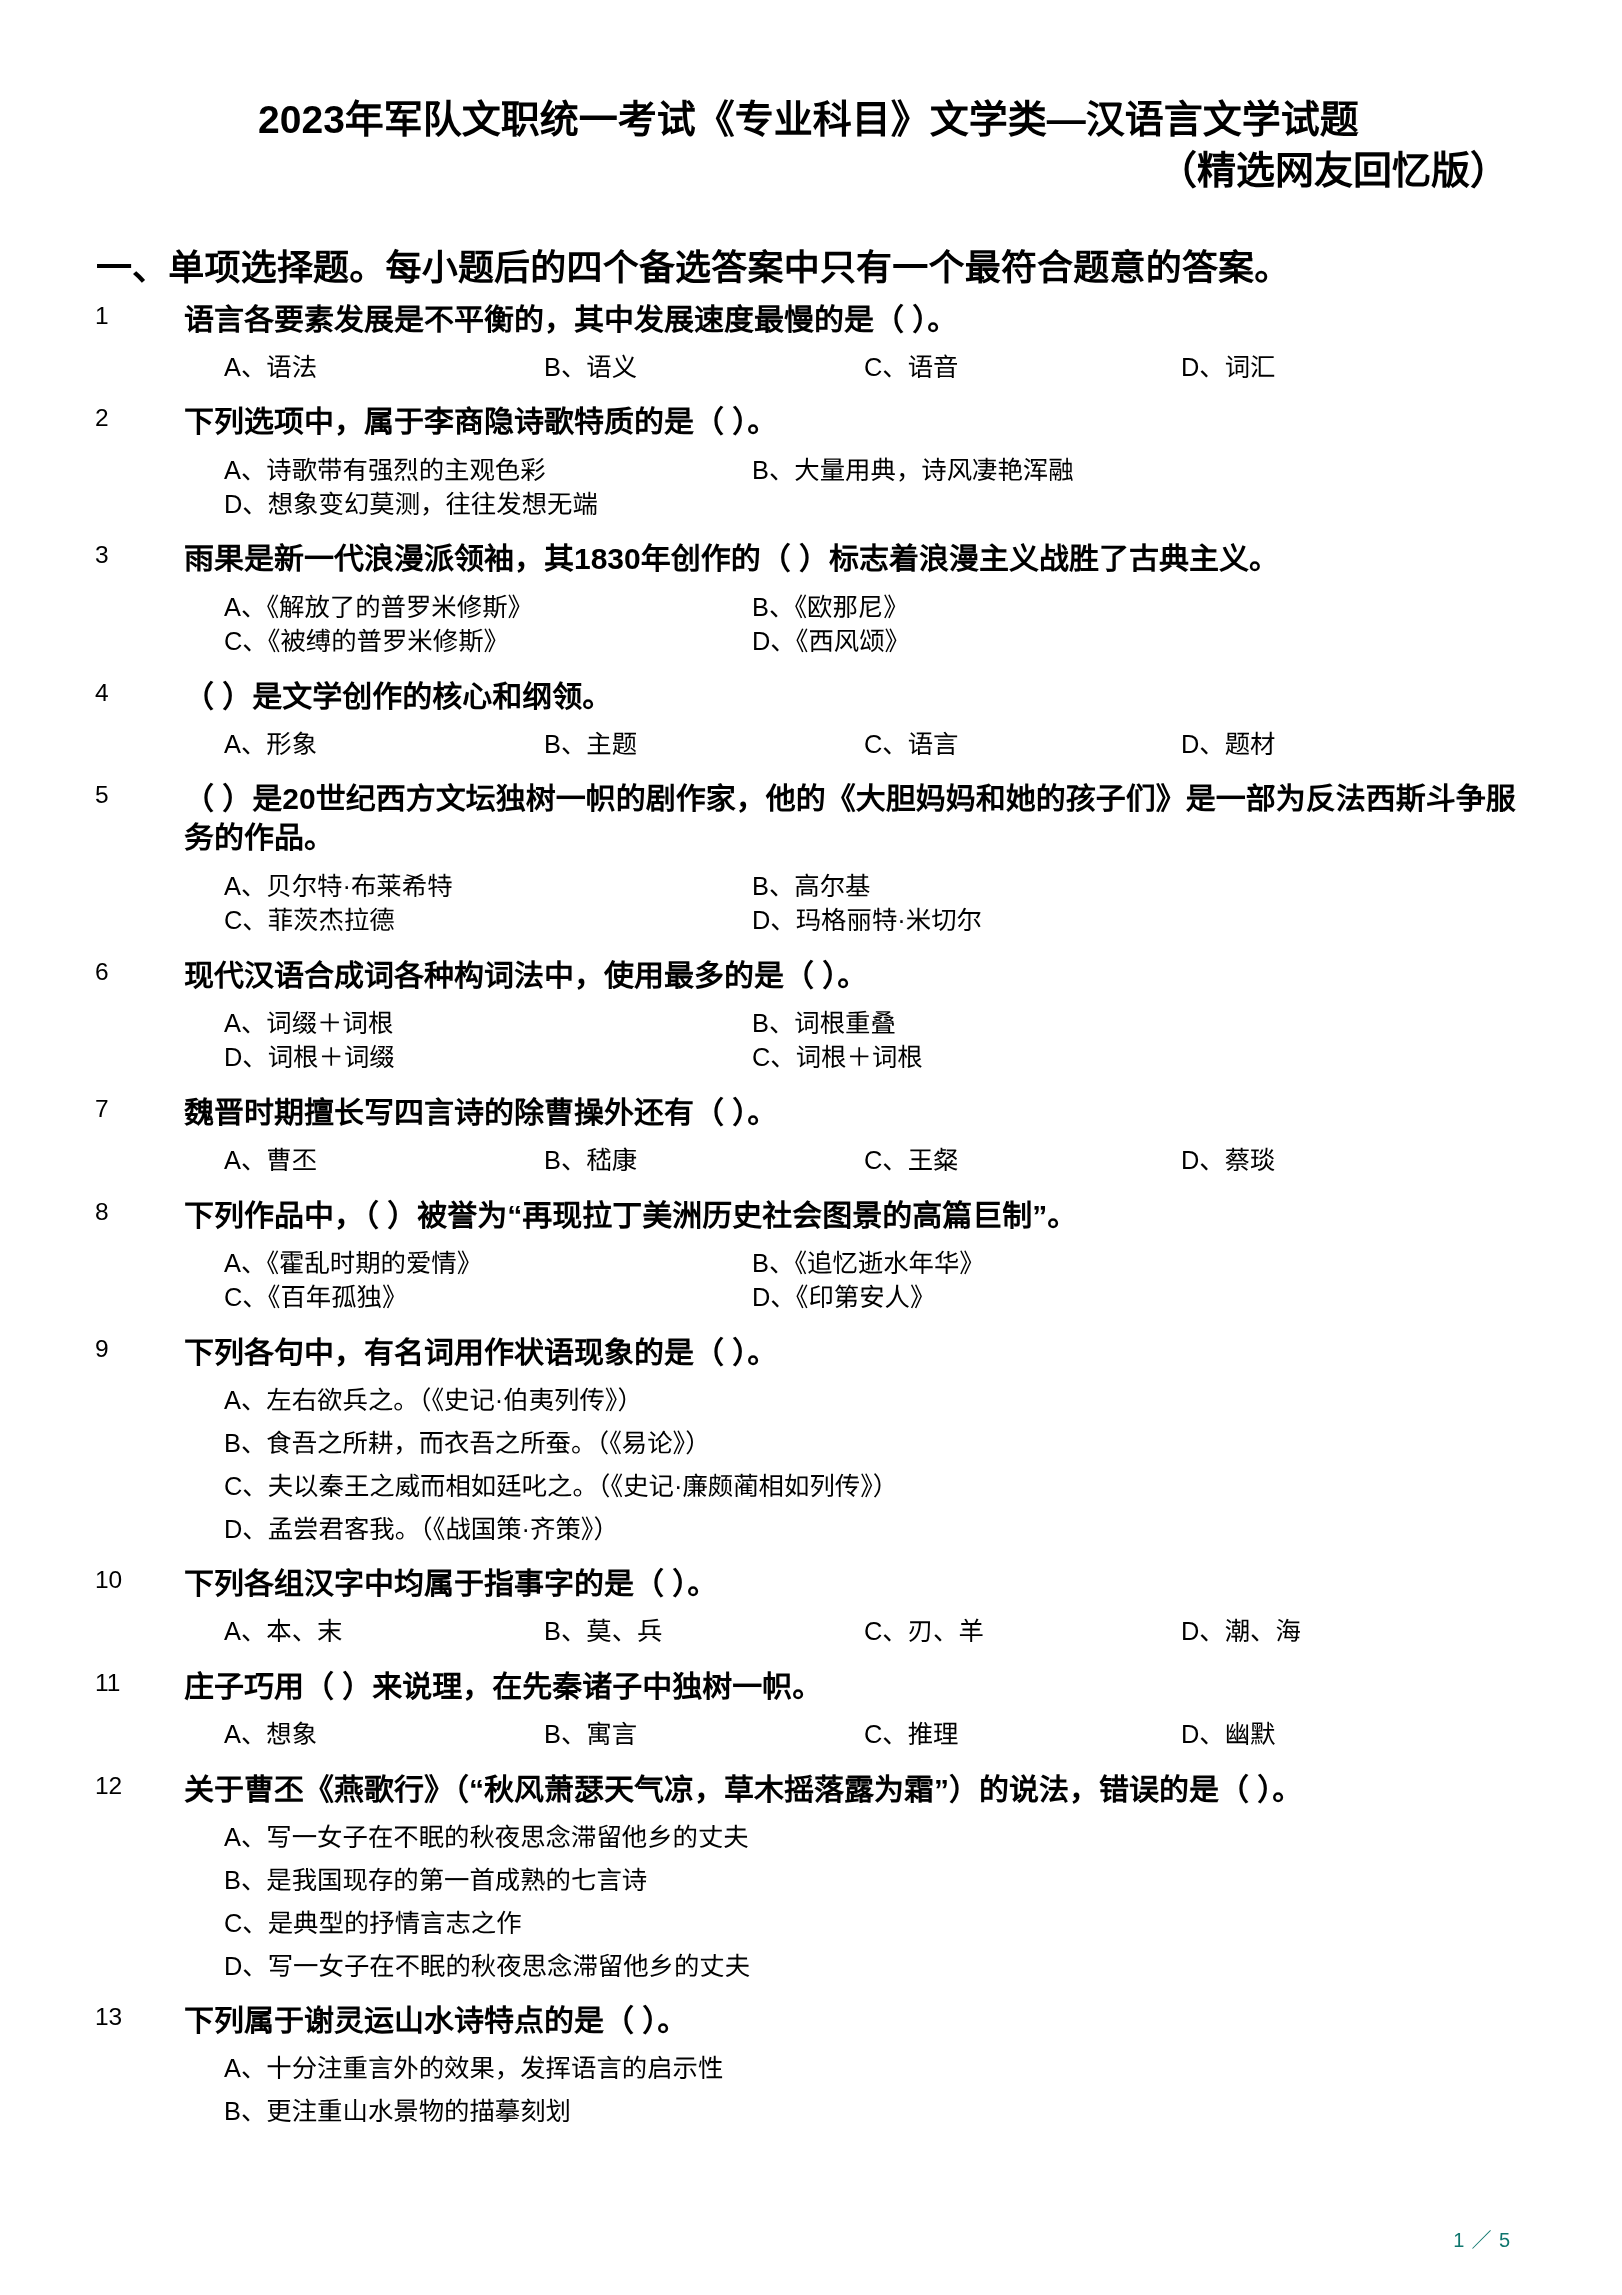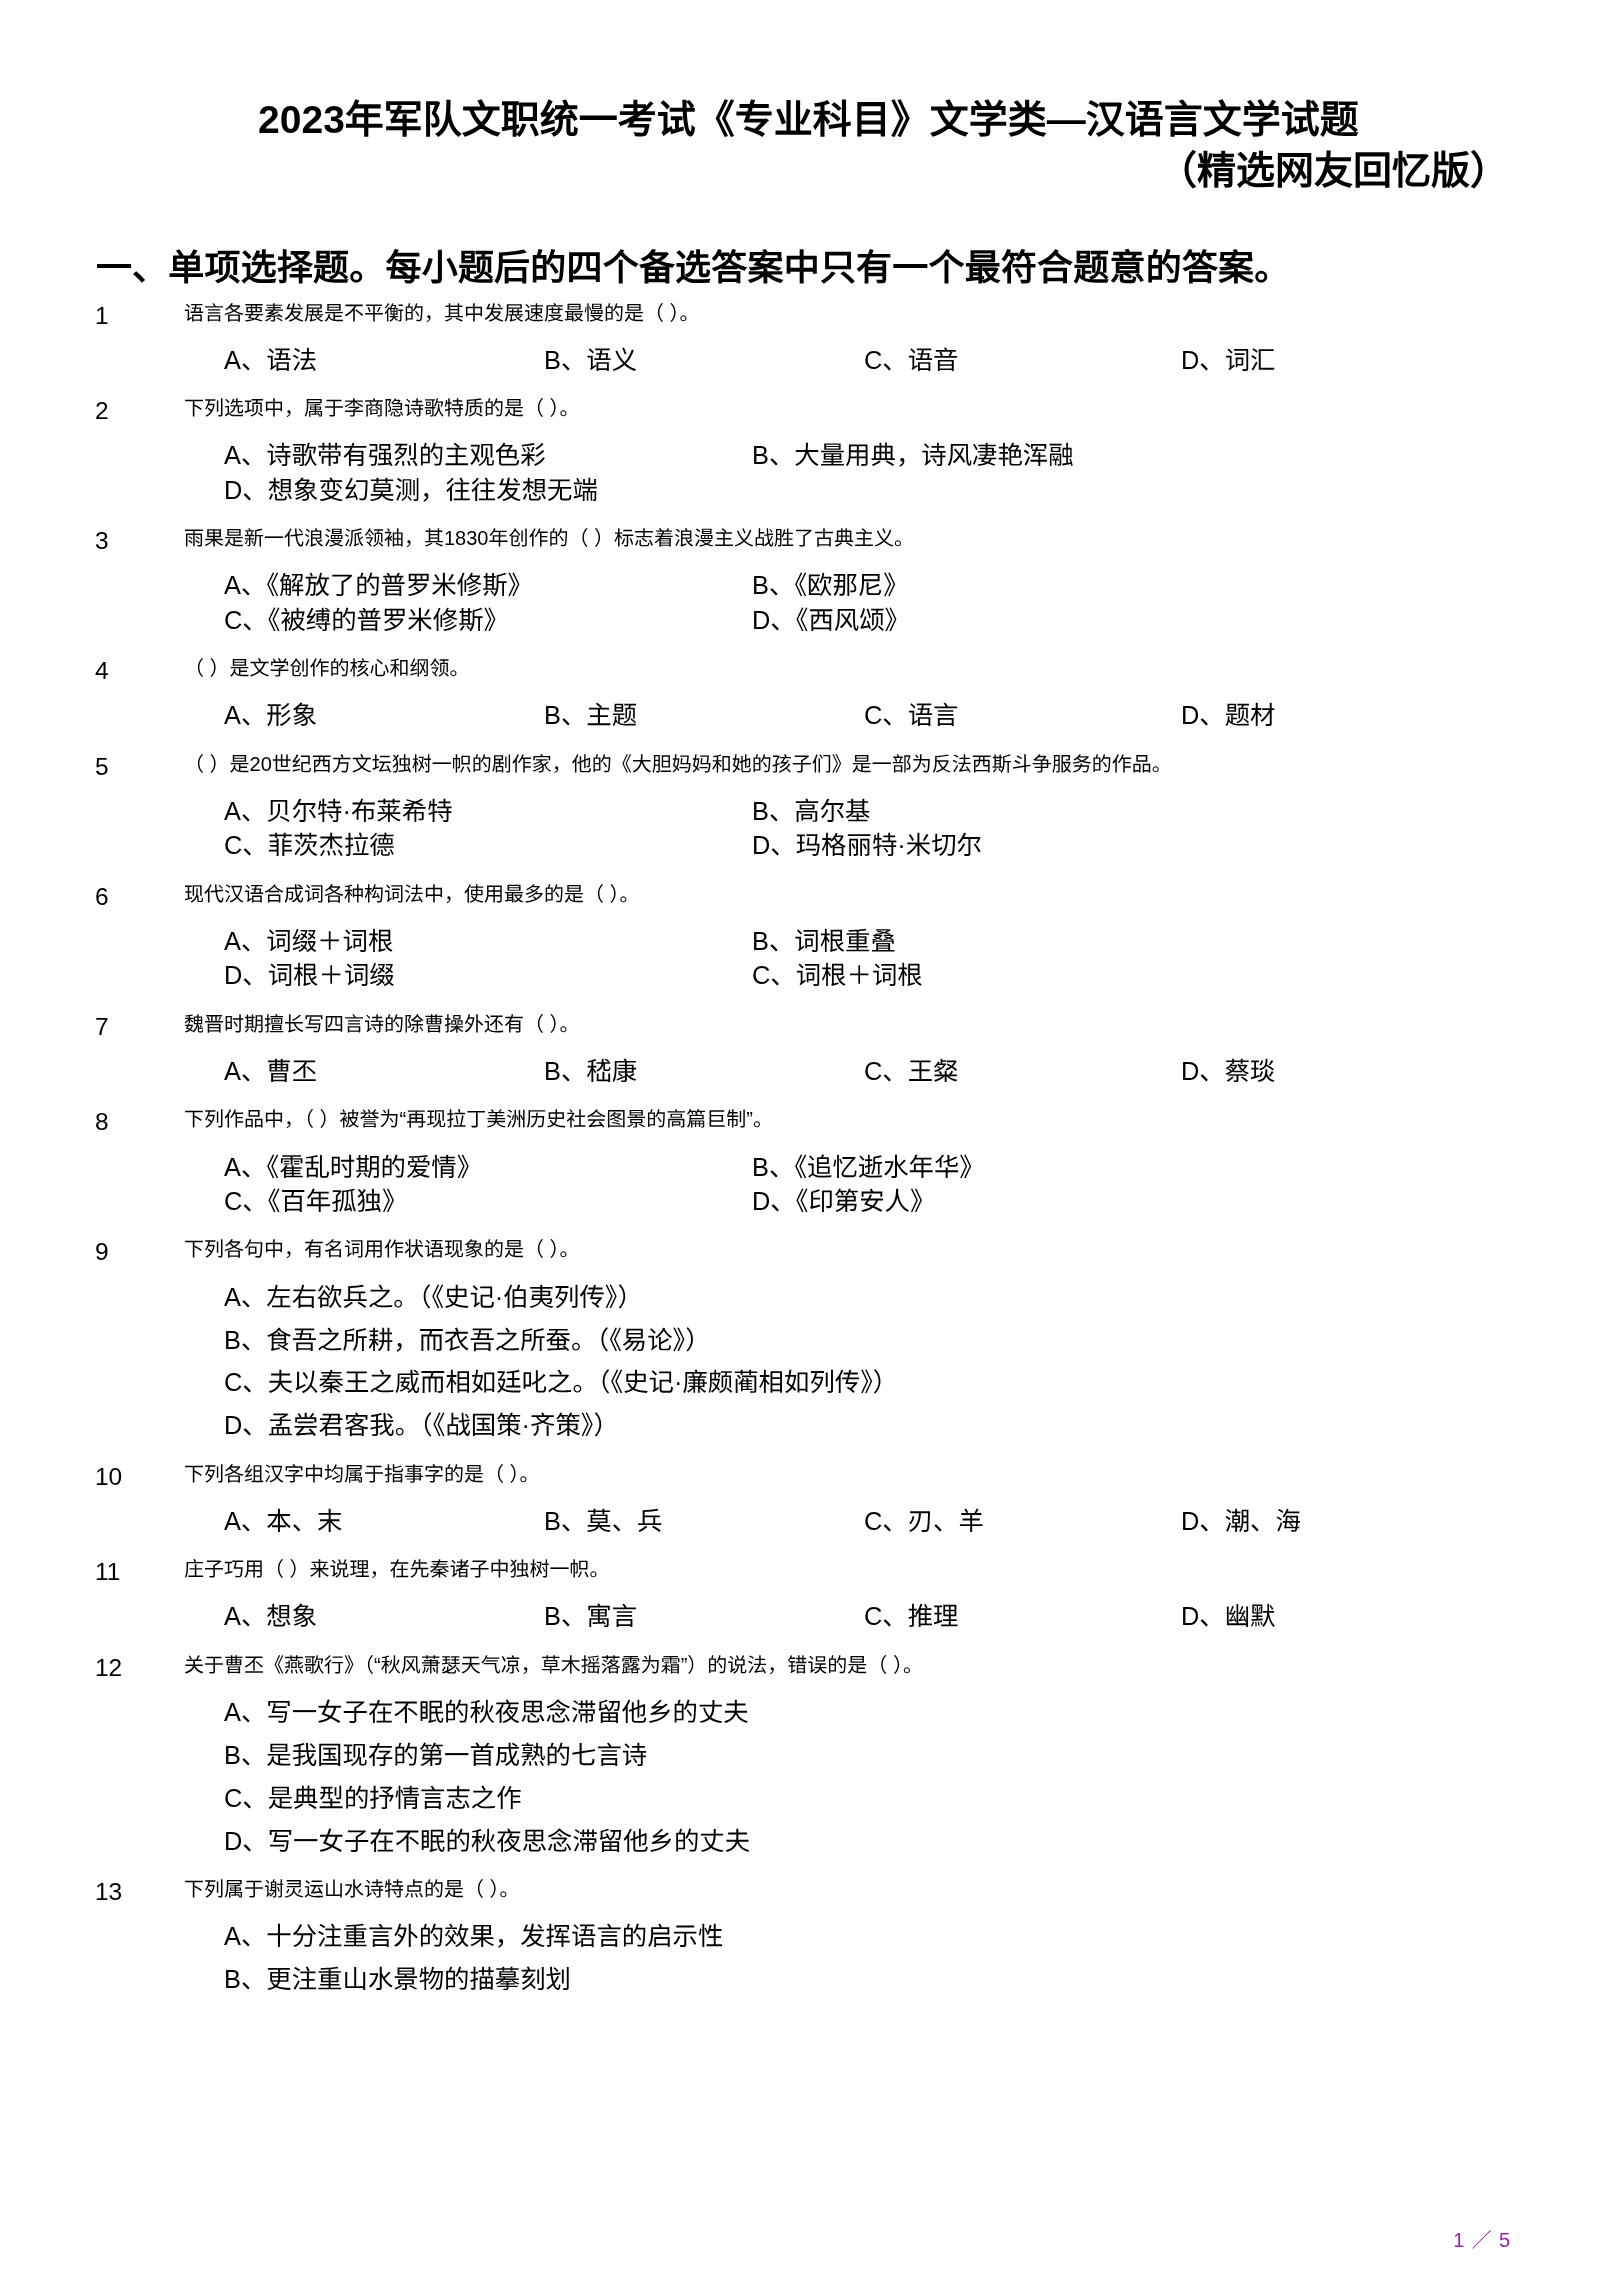--- a/index.html
+++ b/index.html
@@ -73,23 +73,24 @@
   .q-num {
     flex: 0 0 90px;
     width: 90px;
     font-size: 24.5px;
     line-height: 1.30;
     padding-left: 0.9px;
     box-sizing: border-box;
   }
   .q-text {
     flex: 1 1 auto;
-    font-size: 20px;
+    font-size: 30px;
     line-height: 1.30;
     text-indent: 0;
+    font-weight: bold;
   }
 
   
   .opts {
     margin-top: 12.3px;
     padding-left: 130px;
   }
   .opts.grid4 {
     display: grid;
     grid-template-columns: 320px 320px 317px auto;
@@ -121,21 +122,21 @@
   
   .gap-after-opts { height: 12.3px; }
 
   
   .page-footer {
     position: absolute;
     right: 111px;
     bottom: 45px;
     font-size: 20px;
     line-height: 1;
-    color: #a21caf;
+    color: #0f766e;
     letter-spacing: 0.9px;
     white-space: nowrap;
   }
 </style>
 </head>
 <body>
 
 <div class="page">
   <div class="sheet">
 

